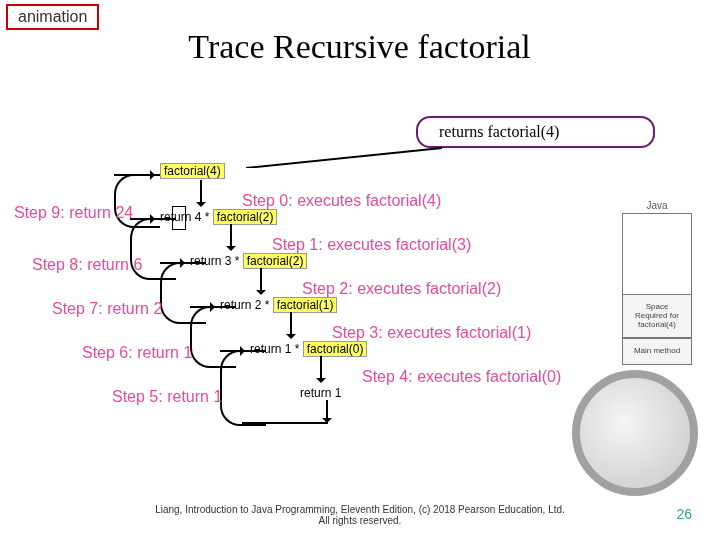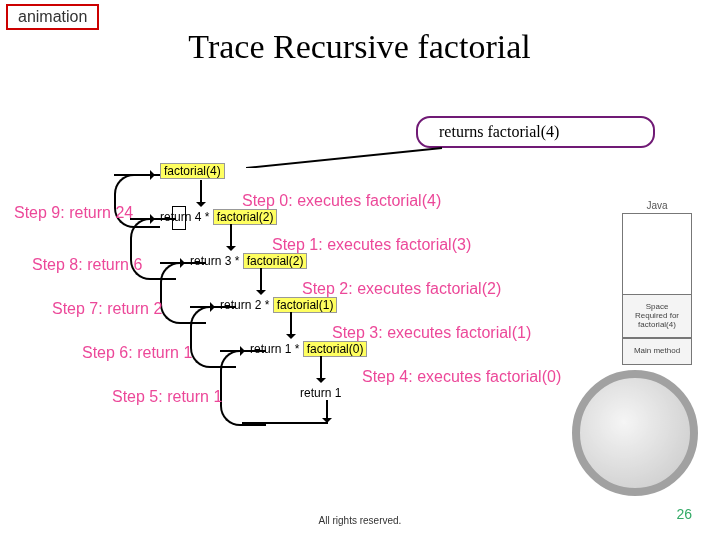--- a/index.html
+++ b/index.html
@@ -86,15 +86,15 @@
 <div class="stack">
   <div class="lbl">Java</div>
   <div style="height:80px;border:1px solid #777;border-bottom:none"></div>
   <div class="cell">Space Required for factorial(4)</div>
   <div class="cell">Main method</div>
 </div>
 
 <div class="globe"></div>
 
 <div class="footer">
-  <br><span>All rights reserved.</span>
+  <span>Liang, Introduction to Java Programming, Eleventh Edition, (c) 2018 Pearson Education, Ltd.</span><br><span>All rights reserved.</span>
 </div>
 <div class="pagenum">26</div>
 
 </body></html>

